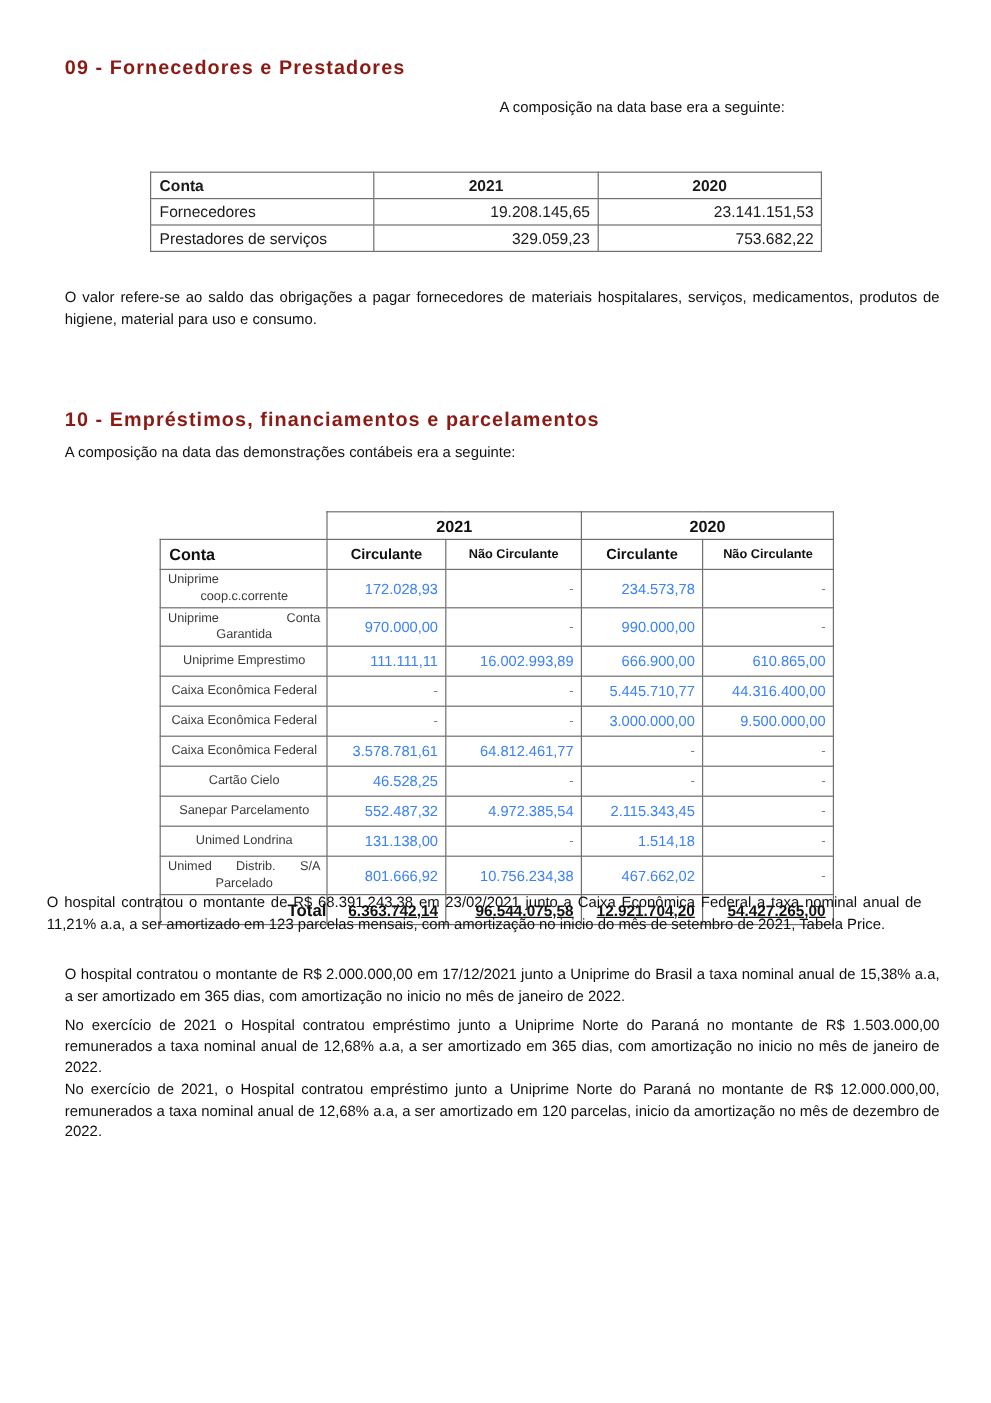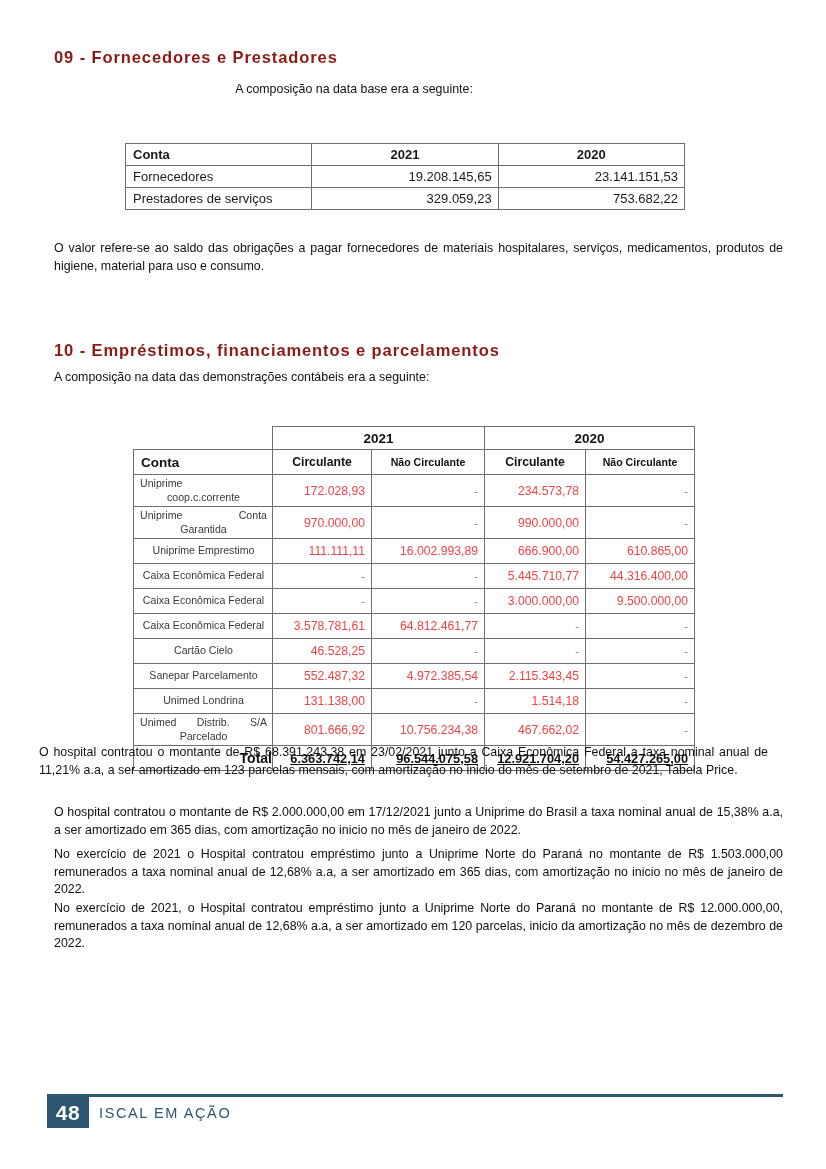--- a/index.html
+++ b/index.html
@@ -47,21 +47,21 @@
     position: absolute;
     font-size: 12.4px;
     line-height: 17.6px;
     color: #111111;
     text-align: justify;
   }
   #intro-09 {
     left: 54px;
     top: 81px;
     width: 600px;
-    text-align: center;
+    text-align: right;
   }
   #note-09 {
     left: 54px;
     top: 240px;
     width: 729px;
   }
   #intro-10 {
     left: 54px;
     top: 369px;
     width: 620px;
@@ -194,21 +194,21 @@
   }
   #table-emprestimos .acct .justified {
     display: flex;
     justify-content: space-between;
     width: 100%;
   }
   #table-emprestimos .num {
     text-align: right;
     padding-right: 6px;
     font-size: 12.2px;
-    color: #ef4444;
+    color: #3b82f6;
   }
   #table-emprestimos .dash {
     text-align: right;
     padding-right: 6px;
     font-size: 11px;
     color: #7a7a7a;
   }
   #table-emprestimos .total-label {
     font-weight: bold;
     font-size: 14px;
@@ -435,19 +435,14 @@
         <td class="total-num">54.427.265,00</td>
       </tr>
     </tbody>
   </table>
 
   <div class="para" id="note-10-1">O hospital contratou o montante de R$ 68.391.243,38 em 23/02/2021 junto a Caixa Econômica Federal a taxa nominal anual de 11,21% a.a, a ser amortizado em 123 parcelas mensais, com amortização no inicio do mês de setembro de 2021, Tabela Price.</div>
   <div class="para" id="note-10-2">O hospital contratou o montante de R$ 2.000.000,00 em 17/12/2021 junto a Uniprime do Brasil a taxa nominal anual de 15,38% a.a, a ser amortizado em 365 dias, com amortização no inicio no mês de janeiro de 2022.</div>
   <div class="para" id="note-10-3">No exercício de 2021 o Hospital contratou empréstimo junto a Uniprime Norte do Paraná no montante de R$ 1.503.000,00 remunerados a taxa nominal anual de 12,68% a.a, a ser amortizado em 365 dias, com amortização no inicio no mês de janeiro de 2022.</div>
   <div class="para" id="note-10-4">No exercício de 2021, o Hospital contratou empréstimo junto a Uniprime Norte do Paraná no montante de R$ 12.000.000,00, remunerados a taxa nominal anual de 12,68% a.a, a ser amortizado em 120 parcelas, inicio da amortização no mês de dezembro de 2022.</div>
 
-  <div id="footer">
-    <div id="footer-rule"></div>
-    <div id="footer-pagebox">48</div>
-    <div id="footer-text">ISCAL EM AÇÃO</div>
-  </div>
 
 </div>
 
 </body></html>

